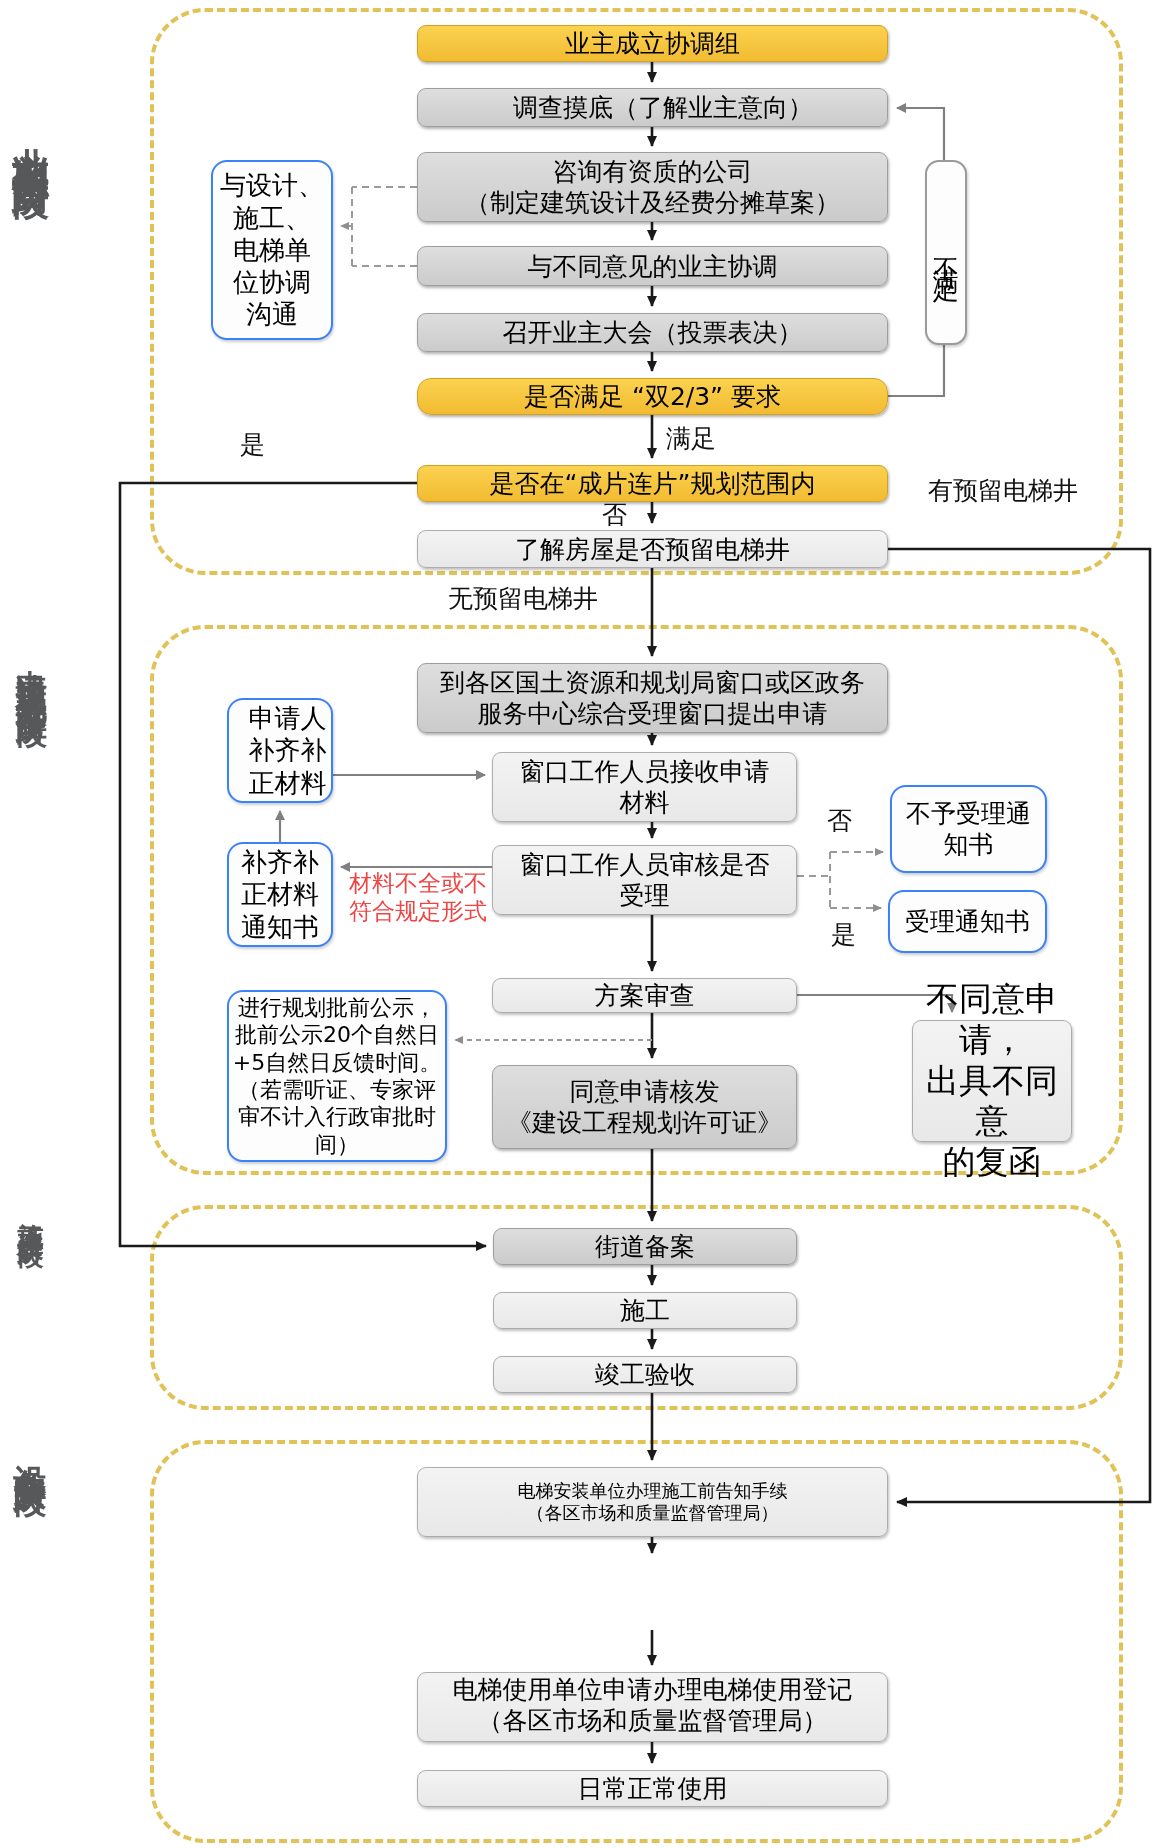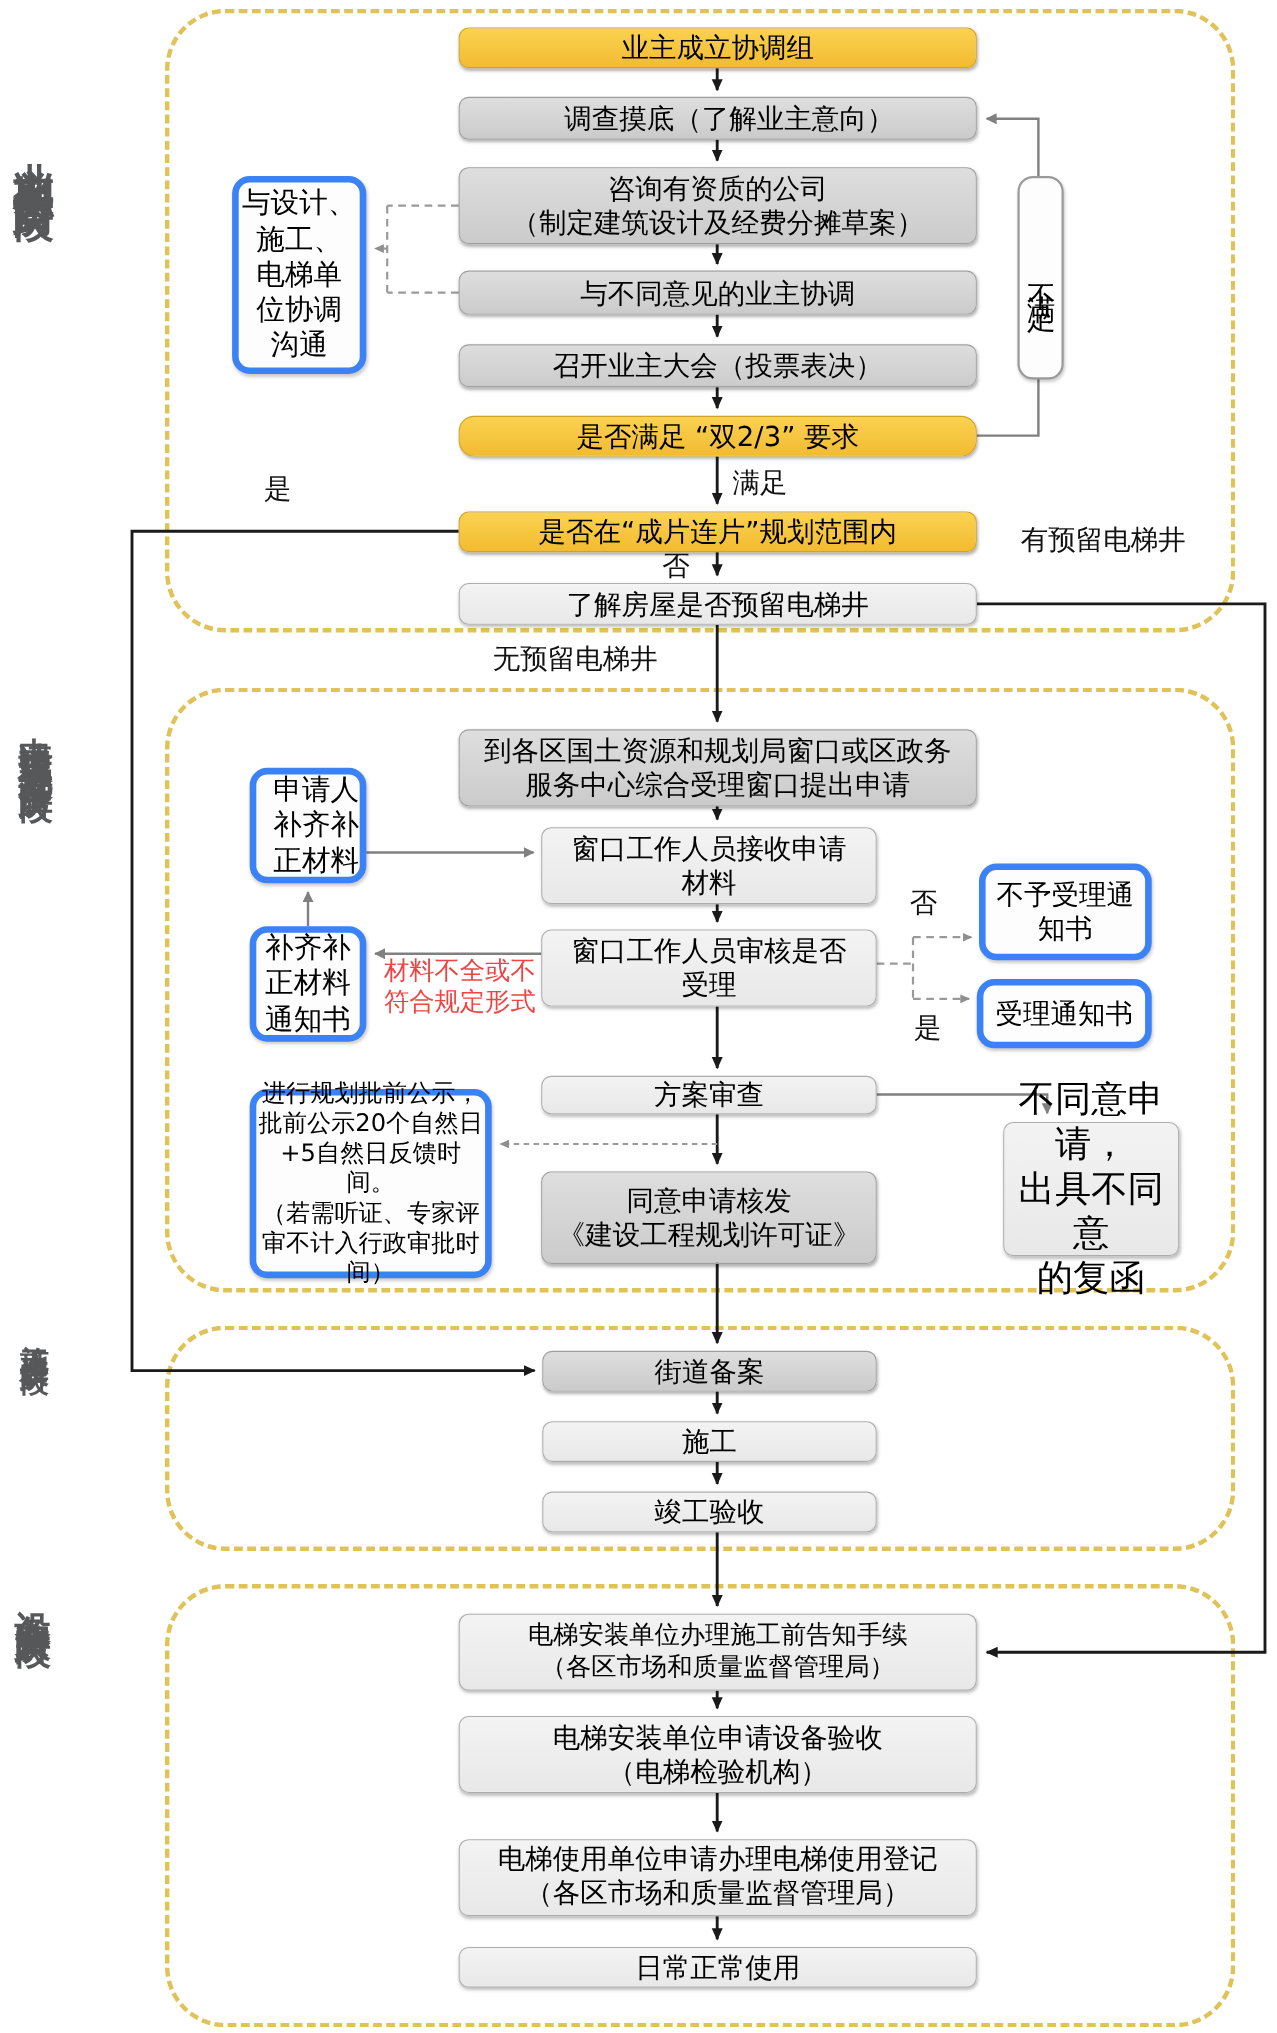--- a/index.html
+++ b/index.html
@@ -11,21 +11,21 @@
   svg.wires{position:absolute;left:0;top:0;}
   .node{position:absolute;display:flex;align-items:center;justify-content:center;
     text-align:center;white-space:pre-line;box-sizing:border-box;font-weight:500;
     color:#000;line-height:1.24;}
   .yellow{background:linear-gradient(180deg,#FBD250,#F2BB31);border:1px solid #CFA125;
     border-radius:9px;box-shadow:1px 2px 3px rgba(0,0,0,.3);}
   .gray{background:linear-gradient(180deg,#DEDEDE,#CBCBCB);border:1px solid #9E9E9E;
     border-radius:9px;box-shadow:1px 2px 3px rgba(0,0,0,.3);}
   .light{background:linear-gradient(180deg,#F3F3F3,#E8E8E8);border:1px solid #ADADAD;
     border-radius:9px;box-shadow:1px 2px 3px rgba(0,0,0,.25);}
-  .white{background:#FDFDFD;border:6px solid #3b82f6;border-radius:16px;
+  .white{background:#FDFDFD;border:2px solid #3b82f6;border-radius:16px;
     box-shadow:1px 2px 3px rgba(0,0,0,.2);}
   .whitev{background:#FDFDFD;border:2px solid #9A9A9A;border-radius:14px;
     box-shadow:1px 2px 3px rgba(0,0,0,.2);writing-mode:vertical-rl;
     text-orientation:upright;letter-spacing:10px;}
   .elabel{position:absolute;font-weight:500;color:#111;white-space:pre-line;line-height:1.2;}
 </style>
 </head>
 <body>
 
 <div id="flow">
@@ -136,24 +136,22 @@
 审不计入行政审批时
 间）</div>
     <div class="node gray" style="left: 492px; top: 1065px; width: 305px; height: 84px; font-size: 25px;">同意申请核发
 《建设工程规划许可证》</div>
     <div class="node light" style="left: 872px; top: 1020px; width: 160px; height: 122px; font-size: 33px; margin-left: 40px;">不同意申请，
 出具不同意
 的复函</div>
     <div class="node gray" style="left: 493px; top: 1228px; width: 304px; height: 37px; font-size: 25px;">街道备案</div>
     <div class="node light" style="left: 493px; top: 1292px; width: 304px; height: 37px; font-size: 25px;">施工</div>
     <div class="node light" style="left: 493px; top: 1356px; width: 304px; height: 37px; font-size: 25px;">竣工验收</div>
-    <div class="node light" style="left: 417px; top: 1467px; width: 471px; height: 70px; font-size: 23px;">电梯安装单位办理施工前告知手续
+    <div class="node light" style="left: 417px; top: 1467px; width: 471px; height: 70px; font-size: 18px;">电梯安装单位办理施工前告知手续
 （各区市场和质量监督管理局）</div>
-    <div class="node light" style="left: 417px; top: 1560px; width: 471px; height: 70px; font-size: 25px;">电梯安装单位申请设备验收
-（电梯检验机构）</div>
     <div class="node light" style="left: 417px; top: 1672px; width: 471px; height: 70px; font-size: 25px; font-family: Liberation Mono, monospace;">电梯使用单位申请办理电梯使用登记
 （各区市场和质量监督管理局）</div>
     <div class="node light" style="left: 417px; top: 1770px; width: 471px; height: 37px; font-size: 25px;">日常正常使用</div>
     <div class="elabel" style="left: 666px; top: 424px; font-size: 25px;">满足</div>
     <div class="elabel" style="left: 240px; top: 430px; font-size: 25px;">是</div>
     <div class="elabel" style="left: 602px; top: 500px; font-size: 25px;">否</div>
     <div class="elabel" style="left: 448px; top: 584px; font-size: 25px;">无预留电梯井</div>
     <div class="elabel" style="left: 928px; top: 476px; font-size: 25px;">有预留电梯井</div>
     <div class="elabel" style="left: 827px; top: 806px; font-size: 25px;">否</div>
     <div class="elabel" style="left: 831px; top: 920px; font-size: 25px;">是</div>

